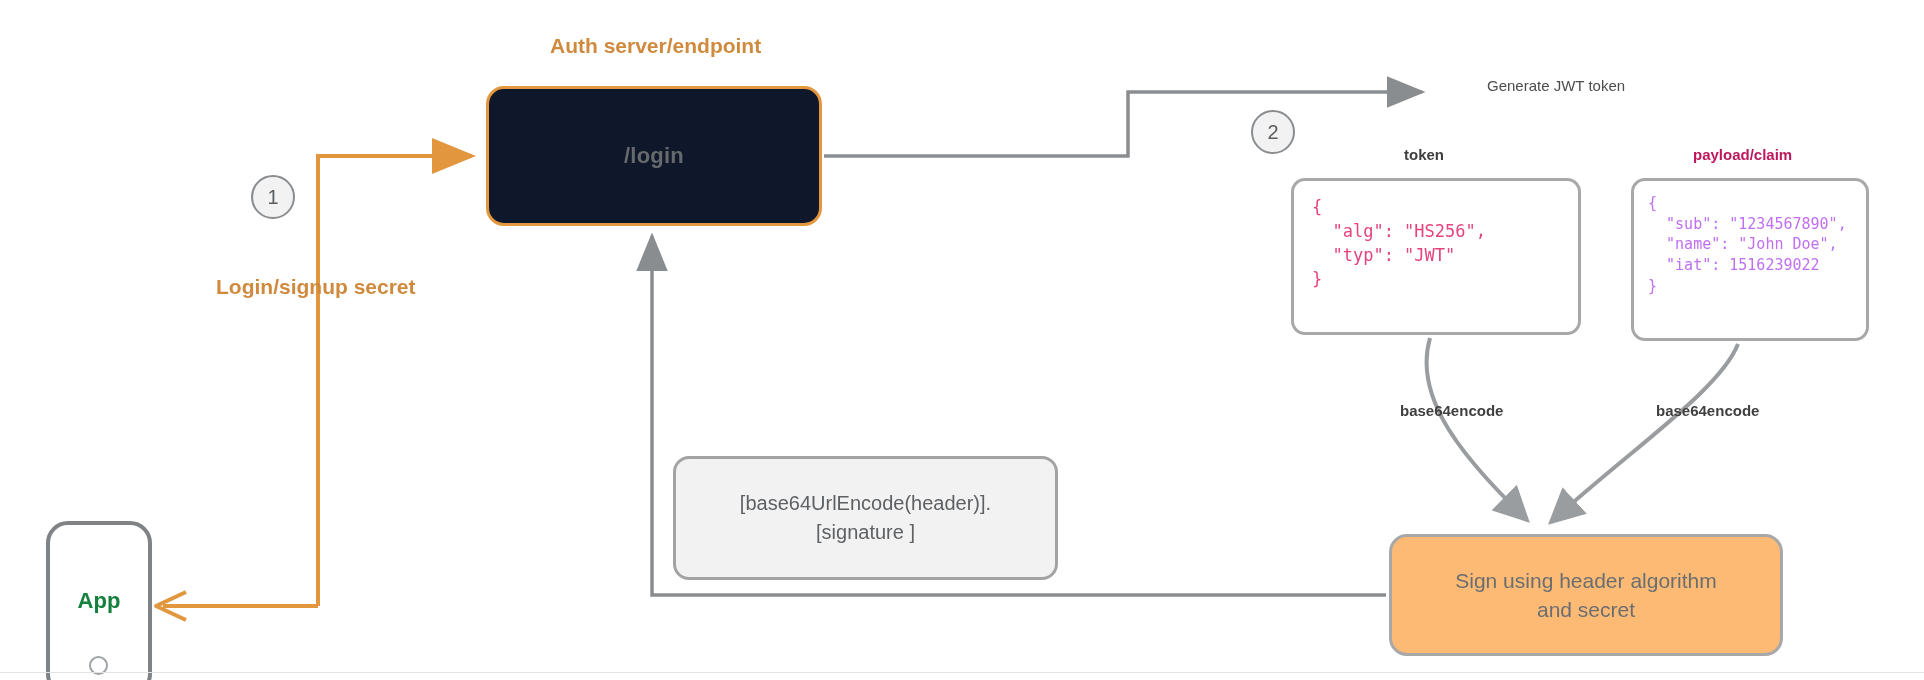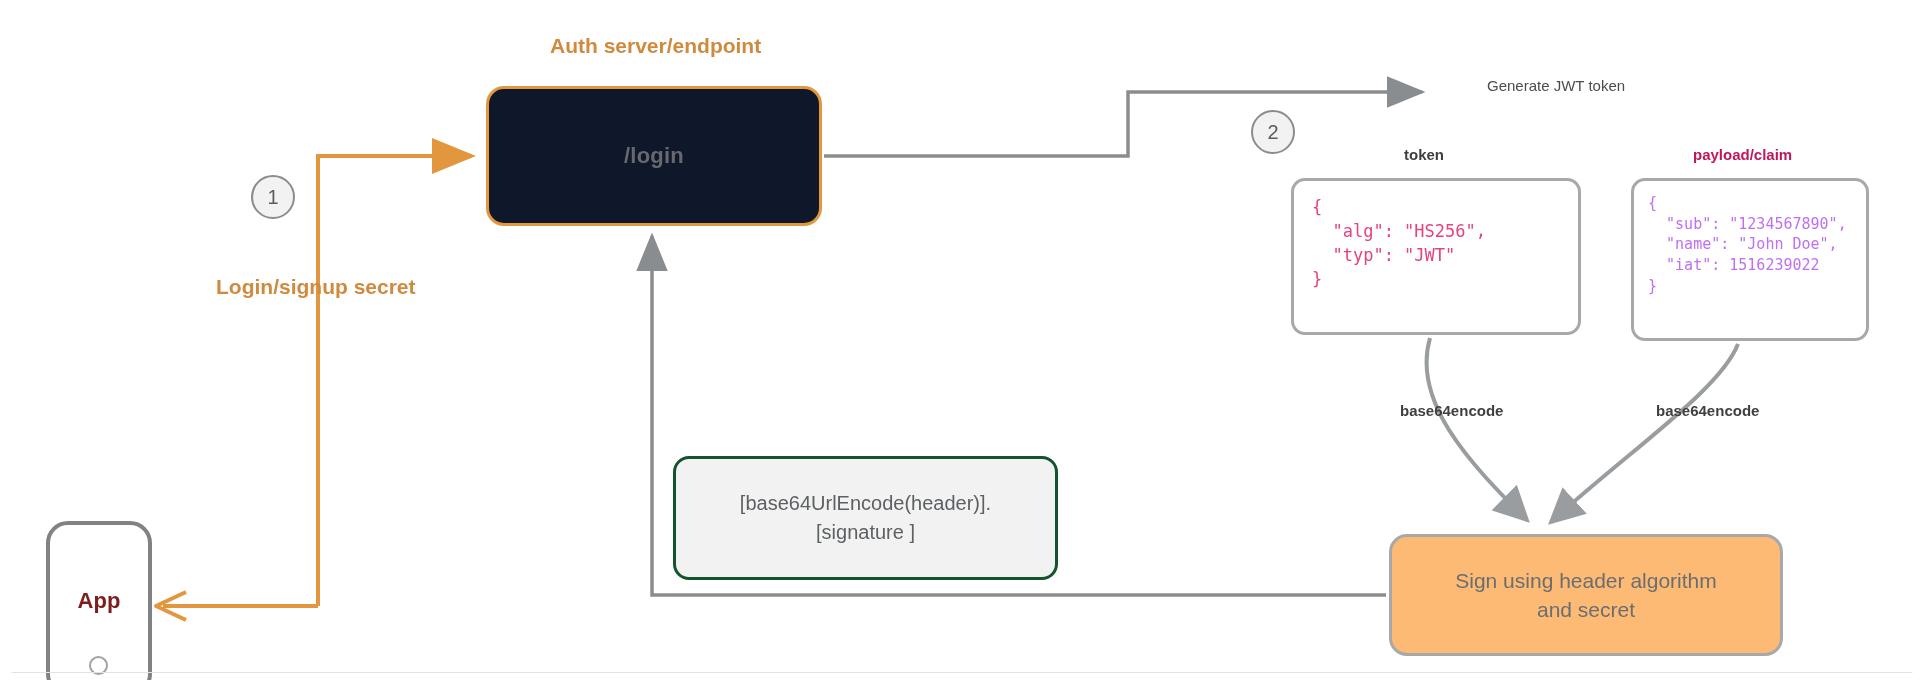--- a/index.html
+++ b/index.html
@@ -7,21 +7,20 @@
     padding: 0;
     background: #ffffff;
   }
   #canvas {
     position: relative;
     width: 1924px;
     height: 680px;
     background: #ffffff;
     overflow: hidden;
     font-family: "Liberation Sans", sans-serif;
-    border-radius: 32px;
   }
   #svg-layer {
     position: absolute;
     left: 0; top: 0;
     width: 1924px;
     height: 680px;
   }
   .node {
     position: absolute;
     box-sizing: border-box;
@@ -91,21 +90,21 @@
     font-size: 15px;
     line-height: 1.38;
     padding: 12px 14px;
   }
 
   
   .token-box {
     left: 673px; top: 456px;
     width: 385px; height: 124px;
     background: #f2f2f2;
-    border: 3px solid #14532d;
+    border: 3px solid #a3a3a3;
     border-radius: 16px;
     color: #5e6164;
     font-size: 20px;
     line-height: 1.45;
     flex-direction: column;
   }
   
   .sign-box {
     left: 1389px; top: 534px;
     width: 394px; height: 122px;
@@ -143,21 +142,21 @@
     box-sizing: border-box;
     background: #ffffff;
     border: 4px solid #808386;
     border-radius: 22px;
   }
   .phone-label {
     position: absolute;
     left: 46px; top: 588px;
     width: 106px;
     text-align: center;
-    color: #7f1d1d;
+    color: #15803d;
     font-size: 22px;
     font-weight: 600;
   }
   .phone-home {
     position: absolute;
     left: 89px; top: 656px;
     width: 19px; height: 19px;
     border-radius: 50%;
     background: #ffffff;
     border: 2px solid #a0a3a6;

